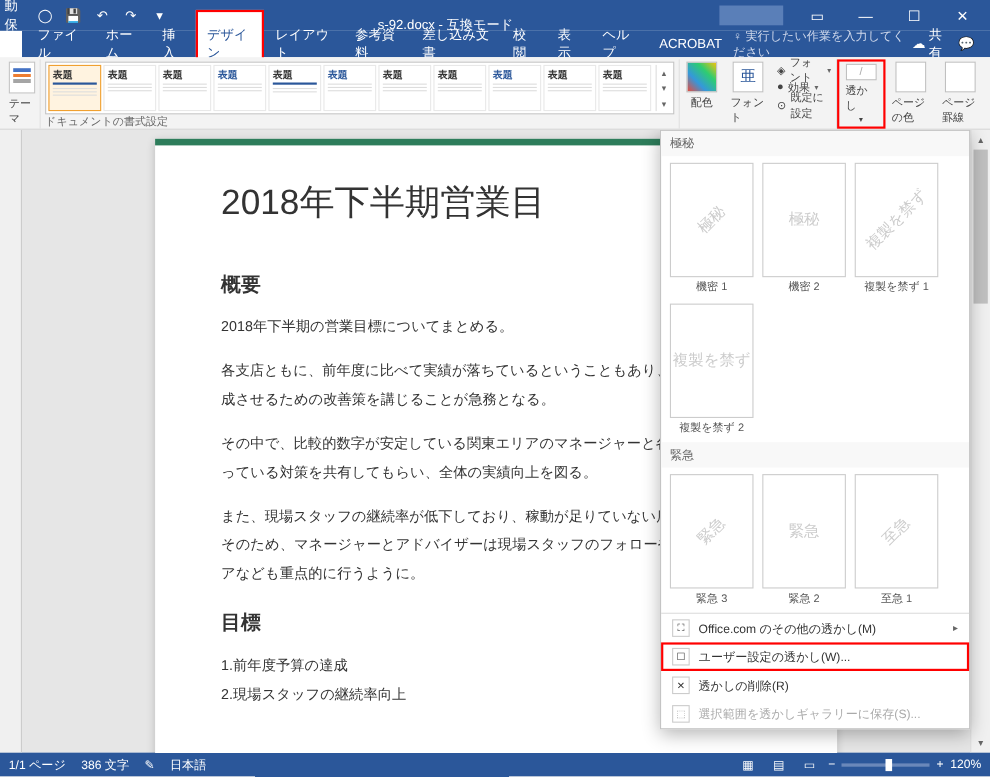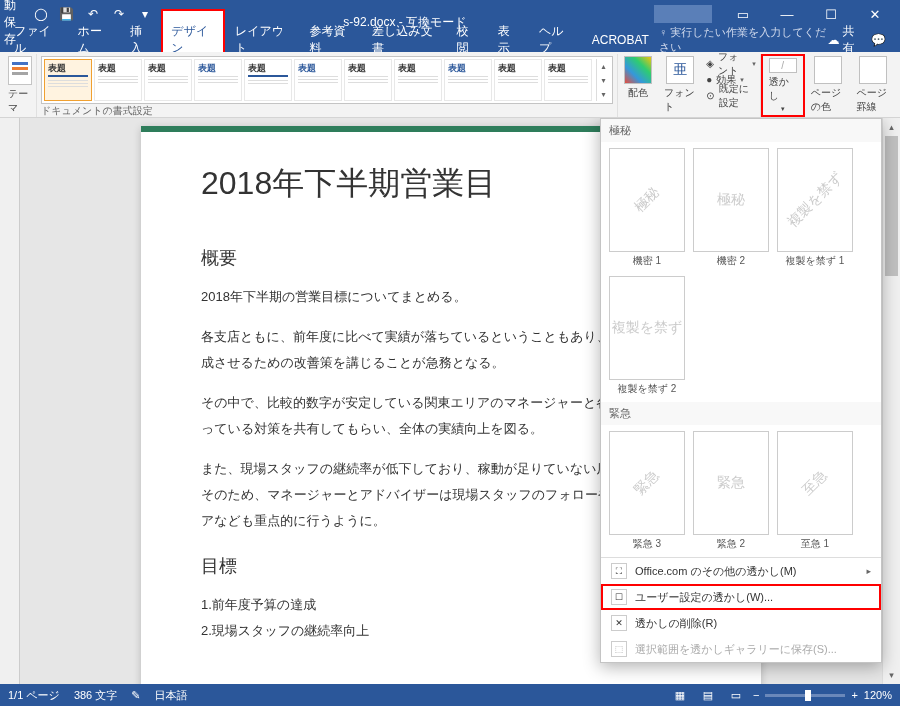--- a/index.html
+++ b/index.html
@@ -6,21 +6,21 @@
 body { background: #fff; width: 900px; height: 706px; overflow: hidden; font-size: 11px; }
 
 .titlebar { height: 28px; background: #2b579a; color: #fff; display: flex; align-items: center; padding: 0 4px; }
 .titlebar-left { display: flex; align-items: center; gap: 4px; }
 .qat-btn { width: 22px; height: 22px; display: flex; align-items: center; justify-content: center; color: #fff; font-size: 12px; }
 .titlebar-center { flex: 1; text-align: center; font-size: 12px; margin-top: 16px; }
 .titlebar-right { display: flex; align-items: center; gap: 2px; }
 .user-placeholder { width: 58px; height: 18px; background: #5a7fb8; margin-right: 8px; }
 .win-btn { width: 42px; height: 26px; display: flex; align-items: center; justify-content: center; color: #fff; font-size: 13px; }
 
-.tabline { height: 24px; background: #2b579a; color: #fff; display: flex; align-items: center; padding: 0 4px; font-size: 12px; }
+.tabline { height: 24px; background: #2b579a; color: #fff; display: flex; align-items: center; padding: 0 4px; font-size: 12px; margin-left: 20px; }
 .tab { padding: 3px 10px; cursor: pointer; }
 .tab.active { background: #fff; color: #2b579a; }
 .tab.highlighted { border: 2px solid #ff0000; padding: 12px 8px; }
 .tabline-right { margin-left: auto; display: flex; align-items: center; gap: 12px; padding-right: 10px; }
 .tabline-search { color: #d0d9ec; font-size: 11px; }
 .share-btn { display: flex; align-items: center; gap: 3px; font-size: 12px; }
 
 .ribbon { height: 66px; background: #f3f3f3; border-bottom: 1px solid #d4d4d4; display: flex; padding: 2px 4px 0 4px; position: relative; }
 .ribbon-group { display: flex; flex-direction: column; align-items: center; padding: 2px 4px; border-right: 1px solid #e0e0e0; }
 .ribbon-group-label { font-size: 10px; color: #666; margin-top: auto; padding-bottom: 1px; }
@@ -43,21 +43,21 @@
 .ribbon-small-group { display: flex; flex-direction: column; gap: 1px; padding: 2px 4px; font-size: 10px; color: #444; }
 .ribbon-small-item { display: flex; align-items: center; gap: 4px; height: 15px; }
 .ribbon-small-item .tri { font-size: 7px; color: #666; }
 
 .doc-area { display: flex; height: calc(706px - 28px - 24px - 66px - 22px); background: #e6e6e6; overflow: hidden; position: relative; }
 .ruler-v { width: 20px; background: #f0f0f0; border-right: 1px solid #ccc; }
 .doc-scroll { flex: 1; overflow: auto; position: relative; }
 .page { width: 620px; background: #fff; margin: 8px auto; box-shadow: 0 2px 8px rgba(0,0,0,.2); padding: 40px 60px 60px 60px; min-height: 800px; }
 .top-stripe { height: 6px; background: #2e7d5b; margin: -40px -60px 30px -60px; }
 .doc-h1 { font-size: 32px; color: #333; font-weight: normal; margin-bottom: 40px; }
-.doc-h2 { font-size: 18px; color: #333; font-weight: normal; margin: 20px 0 14px 0; }
+.doc-h2 { font-size: 18px; color: #333; font-weight: bold; margin: 20px 0 14px 0; }
 .doc-p { font-size: 13px; color: #333; line-height: 2; margin-bottom: 14px; }
 .doc-li { font-size: 13px; color: #333; line-height: 2; }
 
 .watermark-panel { position: absolute; top: 0; right: 18px; width: 282px; background: #fff; border: 1px solid #c4c4c4; box-shadow: 0 4px 16px rgba(0,0,0,.3); z-index: 10; max-height: 560px; display: flex; flex-direction: column; }
 .wm-scroll { overflow-y: auto; overflow-x: hidden; }
 .wm-section-title { font-size: 11px; color: #666; padding: 4px 8px; background: #f8f8f8; }
 .wm-grid { display: flex; flex-wrap: wrap; gap: 8px; padding: 6px 8px; }
 .wm-item { display: flex; flex-direction: column; align-items: center; gap: 2px; }
 .wm-thumb { width: 76px; height: 104px; border: 1px solid #ccc; background: #fff; display: flex; align-items: center; justify-content: center; position: relative; }
 .wm-thumb-text { transform: rotate(-45deg); font-size: 14px; color: #ccc; white-space: nowrap; }

